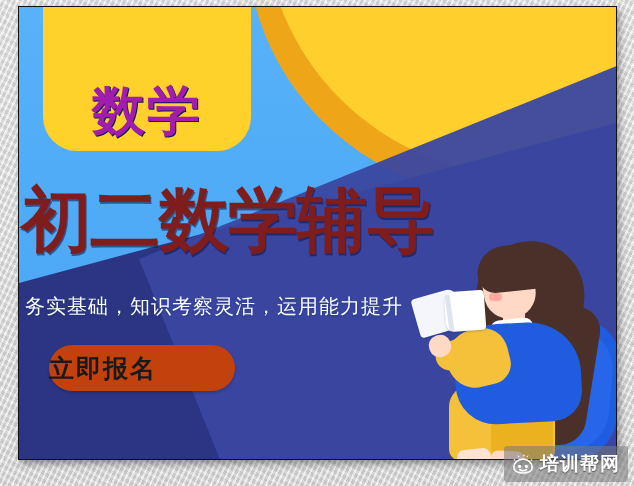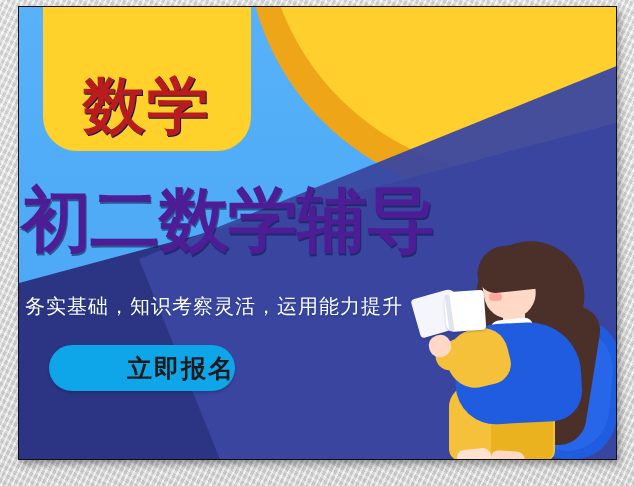--- a/index.html
+++ b/index.html
@@ -59,48 +59,48 @@
 
   
   #subject-badge{
     position:absolute;left:24px;top:-28px;width:208px;height:172px;
     background:#ffd12a;border-radius:0 0 34px 34px;
     display:flex;align-items:flex-end;justify-content:center;
     padding-bottom:14px;box-sizing:border-box;
   }
   #subject-badge .txt{
     font-family:"DejaVu Sans","Liberation Sans",sans-serif;
-    font-weight:bold;font-size:62px;line-height:1;color:#b91c1c;
+    font-weight:bold;font-size:53px;line-height:1;color:#a21caf;
     letter-spacing:2px;
     text-shadow:1px 1px 0 #0d1a4d;
   }
 
   
   #headline{
     position:absolute;left:2px;top:178px;width:520px;
     font-family:"DejaVu Sans","Liberation Sans",sans-serif;
     font-weight:bold;font-size:70px;line-height:1;
-    color:#4c1d95;letter-spacing:-1px;white-space:nowrap;
+    color:#7f1d1d;letter-spacing:-1px;white-space:nowrap;
     text-shadow:1px 2px 0 rgba(10,20,70,.55);
   }
 
   
   #tagline{
     position:absolute;left:6px;top:288px;
     font-family:"DejaVu Sans","Liberation Sans",sans-serif;
     font-weight:normal;font-size:20px;line-height:1.1;color:#ffffff;
     letter-spacing:1px;white-space:nowrap;
     text-shadow:0 1px 2px rgba(0,40,90,.35);
   }
 
   
   #cta{
     position:absolute;left:30px;top:338px;width:186px;height:46px;
-    background:#0ea5e9;border-radius:23px;border:0;
-    display:flex;align-items:center;justify-content:flex-end;
+    background:#c2410c;border-radius:23px;border:0;
+    display:flex;align-items:center;justify-content:flex-start;
     cursor:pointer;padding:0;
     box-shadow:0 2px 3px rgba(0,0,0,.18);
   }
   #cta .txt{
     font-family:"DejaVu Sans","Liberation Sans",sans-serif;
     font-weight:bold;font-size:25px;color:#1a1a1a;letter-spacing:2px;
   }
 
   
   #illus{position:absolute;left:392px;top:228px;width:205px;height:228px;}
@@ -257,14 +257,32 @@
 
     <div id="headline">初二数学辅导</div>
     <div id="tagline">务实基础，知识考察灵活，运用能力提升</div>
 
     <button id="cta">
       <span class="txt">立即报名</span>
     </button>
 
   </div>
 
+  <div id="watermark">
+    <span>
+      <svg width="22" height="20" viewBox="0 0 22 20" aria-hidden="true">
+        <g fill="#ffffff">
+          <path d="M11 2.2 L12 0 L13 2.2 Z"></path>
+          <path d="M6.6 3.4 L5.4 1.2 L7.6 2.2 Z"></path>
+          <path d="M15.4 3.4 L16.6 1.2 L14.4 2.2 Z"></path>
+          <path d="M3.6 6 L1.4 4.6 L2.6 6.9 Z"></path>
+          <path d="M18.4 6 L20.6 4.6 L19.4 6.9 Z"></path>
+        </g>
+        <path d="M11 5.2 C5.9 5.2 1.8 9.1 1.8 13.6 C1.8 17.0 5.9 19.0 11 19.0 C16.1 19.0 20.2 17.0 20.2 13.6 C20.2 9.1 16.1 5.2 11 5.2 Z" fill="none" stroke="#ffffff" stroke-width="1.7"></path>
+        <circle cx="7.6" cy="12.4" r="1.6" fill="#ffffff"></circle>
+        <circle cx="14.4" cy="12.4" r="1.6" fill="#ffffff"></circle>
+        <path d="M7.8 15.6 C9.2 17.0 12.8 17.0 14.2 15.6" fill="none" stroke="#ffffff" stroke-width="1.5" stroke-linecap="round"></path>
+      </svg>
+    </span>
+    <span class="wm-text">培训帮网</span>
+  </div>
 
 </div>
 
 </body></html>

